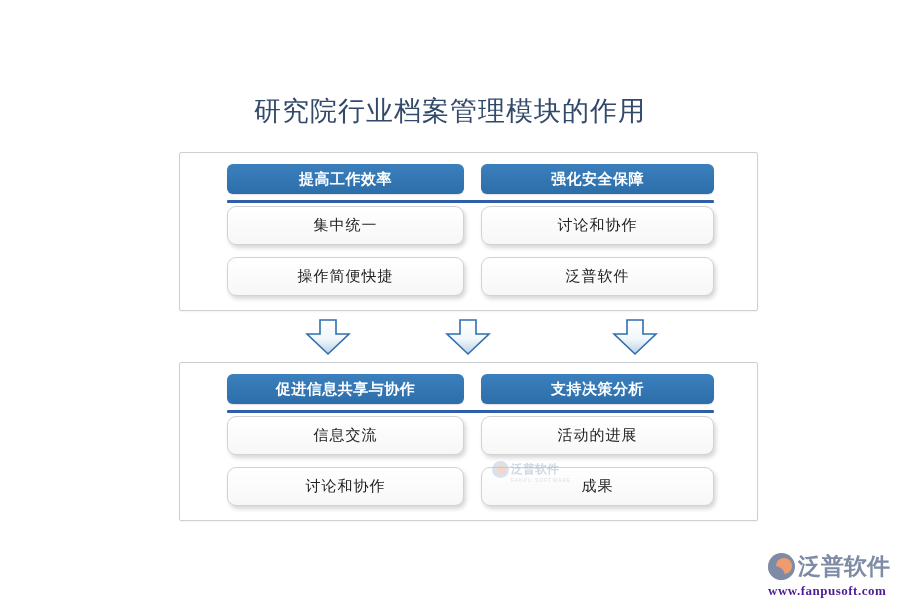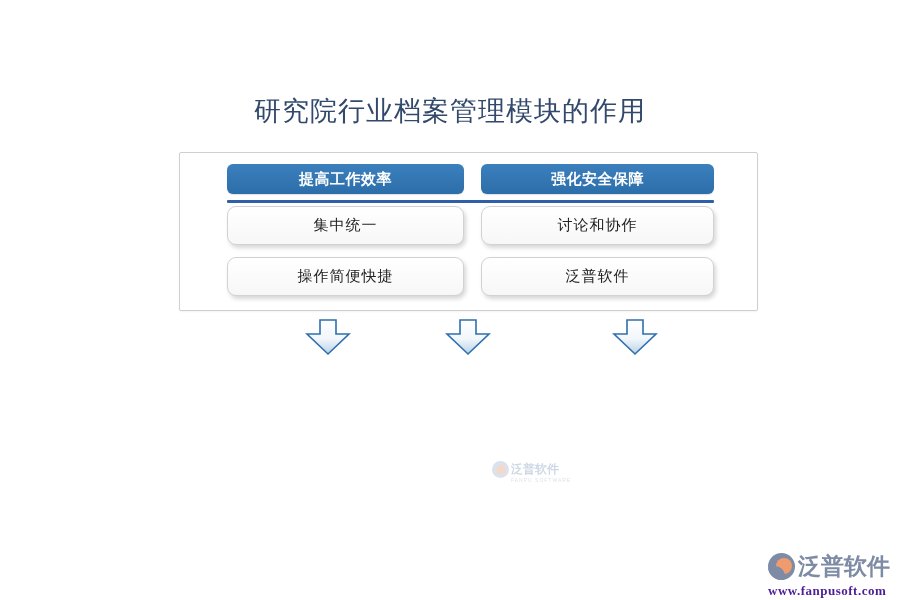--- a/index.html
+++ b/index.html
@@ -247,20 +247,36 @@
       <polygon points="15,2 31,2 31,16 44,16 23,36 2,16 15,16" fill="url(#agrad)" stroke="#2f6fae" stroke-width="1.6"></polygon>
     </svg>
   </div>
 
   <div class="arrow" id="arrow-3">
     <svg width="46" height="38" viewBox="0 0 46 38">
       <polygon points="15,2 31,2 31,16 44,16 23,36 2,16 15,16" fill="url(#agrad)" stroke="#2f6fae" stroke-width="1.6"></polygon>
     </svg>
   </div>
 
+  <div class="panel" id="panel-bottom">
+
+    <div class="hdr col-left">促进信息共享与协作</div>
+
+    <div class="hdr col-right">支持决策分析</div>
+
+    <div class="divider"></div>
+
+    <div class="item col-left row-1">信息交流</div>
+
+    <div class="item col-left row-2">讨论和协作</div>
+
+    <div class="item col-right row-1">活动的进展</div>
+
+    <div class="item col-right row-2">成果</div>
+  </div>
 
   <div class="watermark">
     <div class="wm-row">
       <span class="wm-mark"></span>
       <span class="wm-cn">泛普软件</span>
     </div>
     <div class="wm-en">FANPU SOFTWARE</div>
   </div>
 
   <div id="brand">

